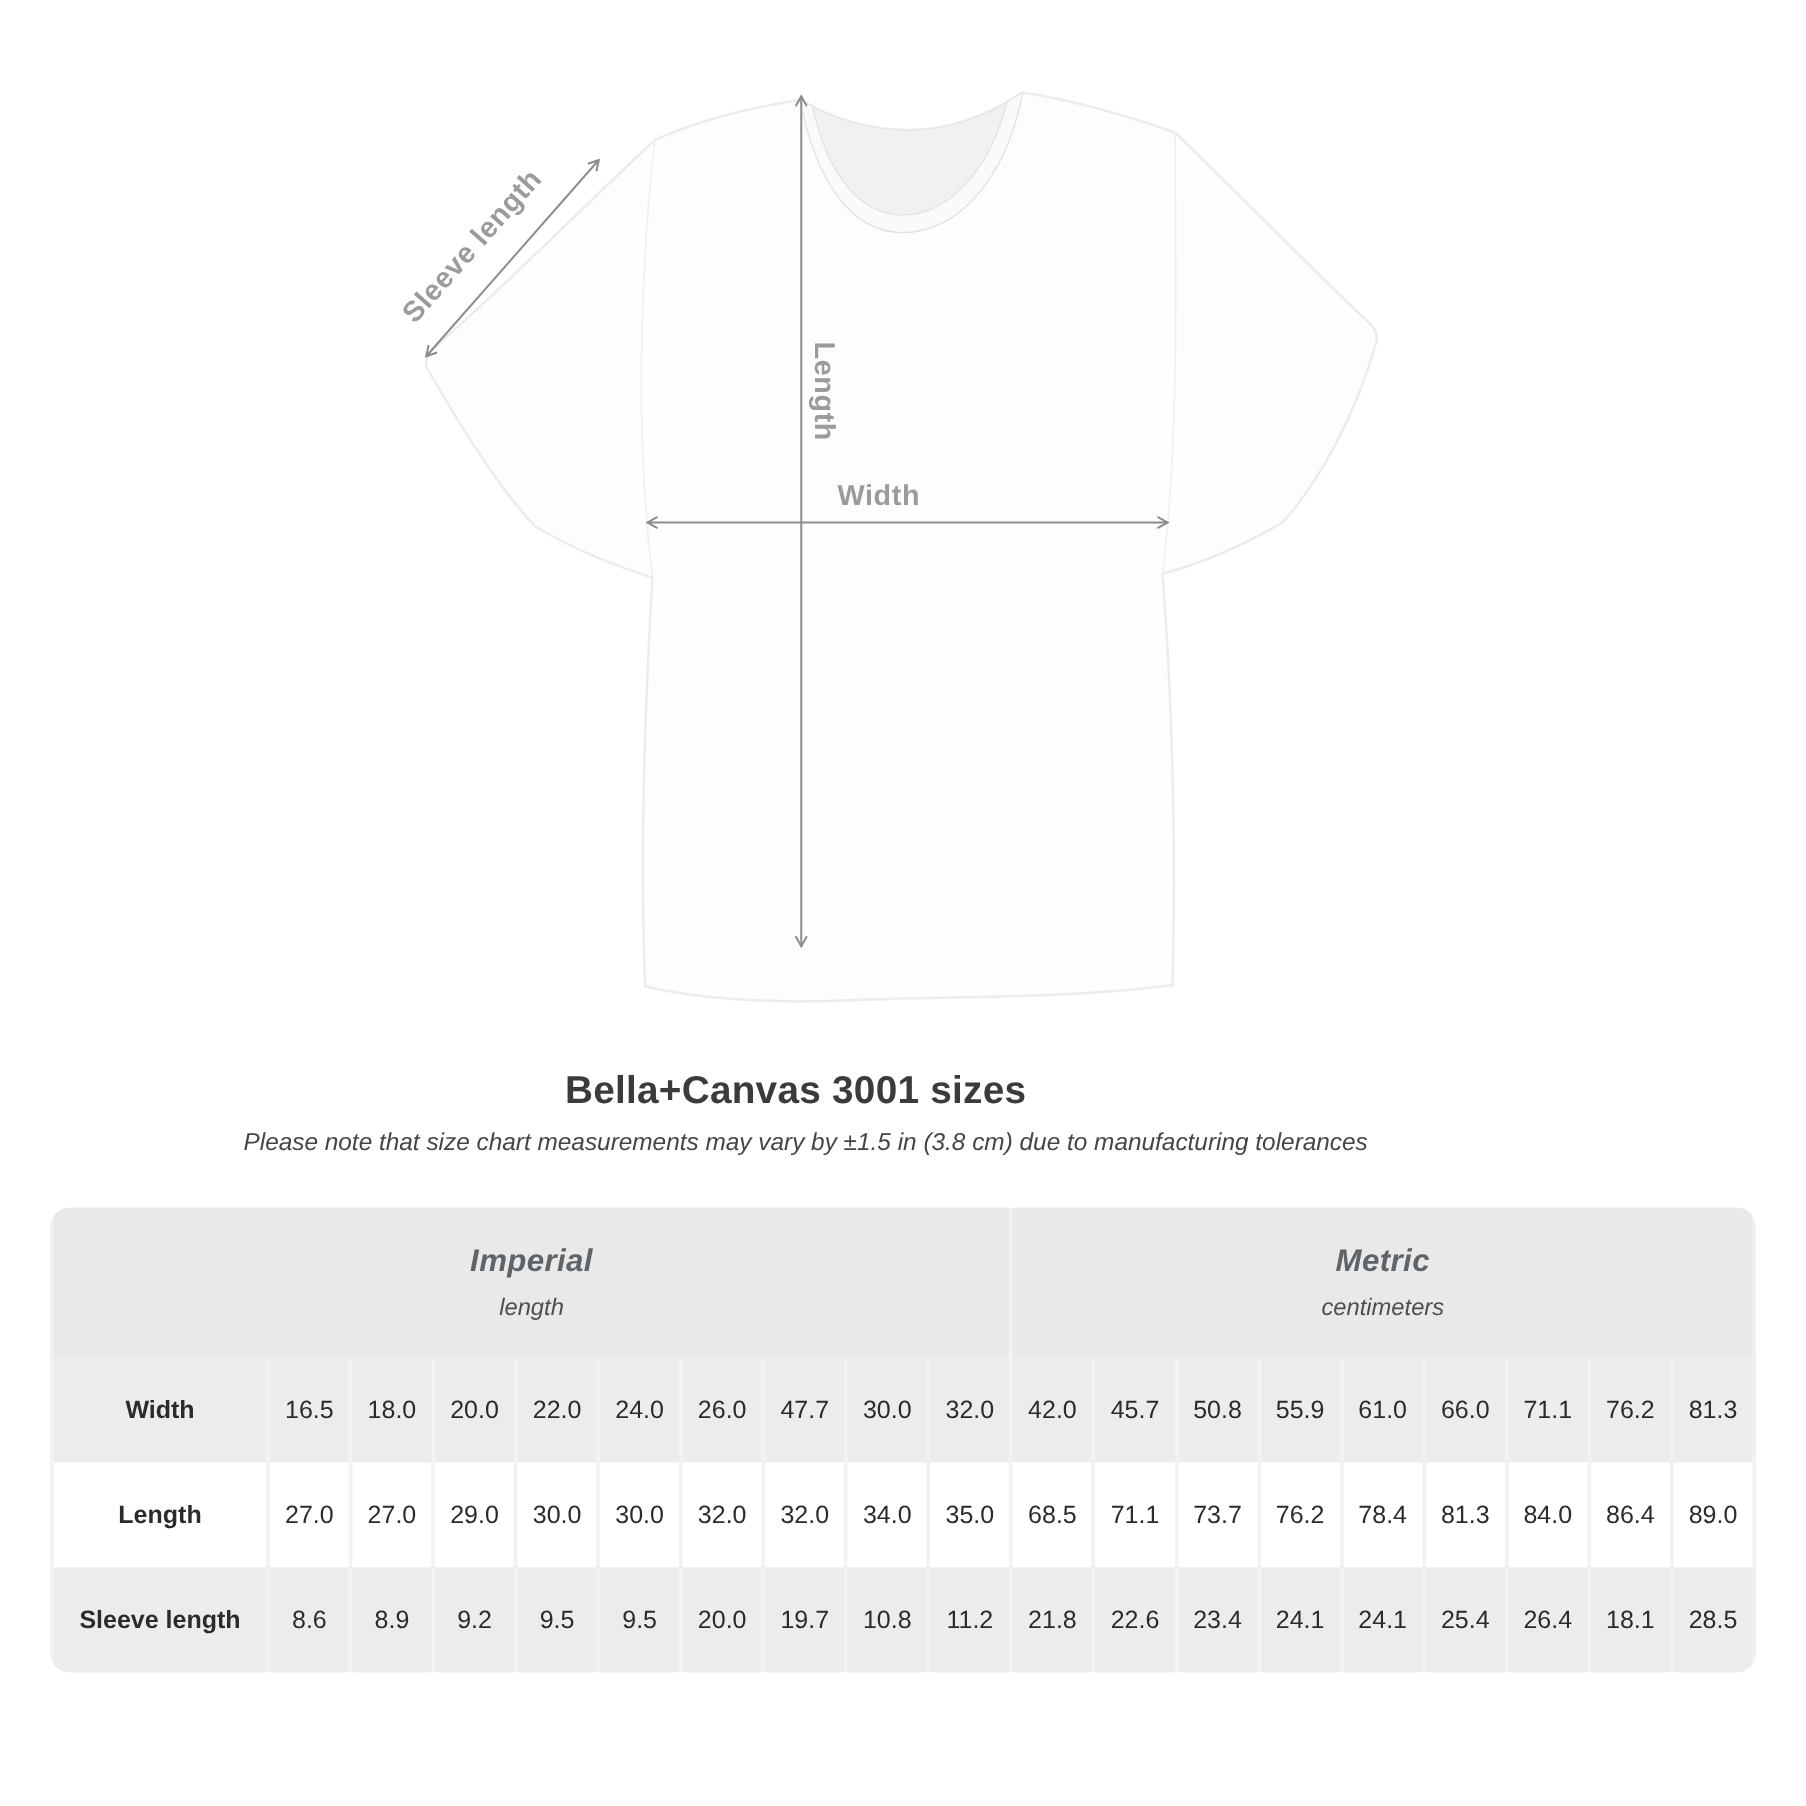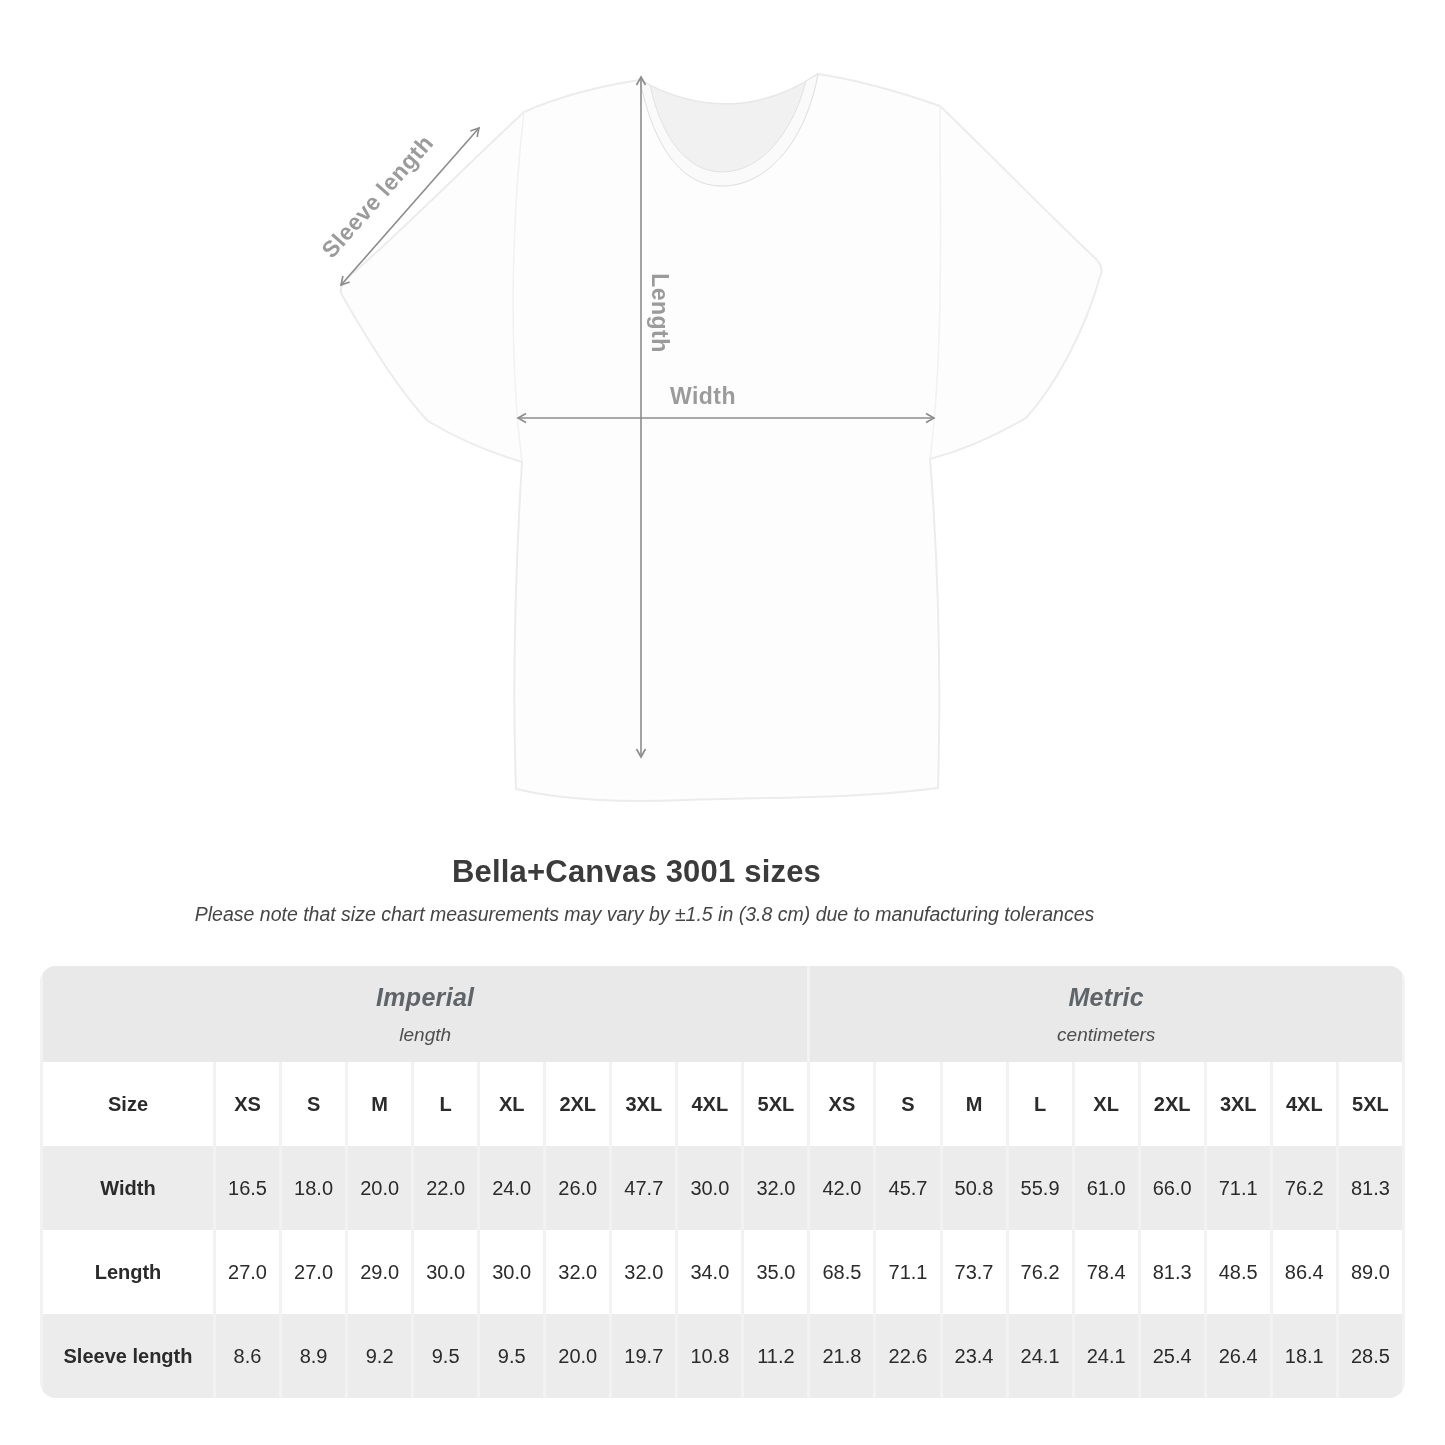--- a/index.html
+++ b/index.html
@@ -18,21 +18,21 @@
   .tablewrap{
     position:absolute;left:40px;top:966px;width:1365px;
     border-radius:16px;overflow:hidden;background:#ffffff;
   }
   table.sizetable{
     width:100%;table-layout:fixed;
     border-collapse:separate;border-spacing:3px 0;
     background:#f2f2f2;
   }
   td{padding:0;text-align:center;vertical-align:middle;}
-  td.band-cell{background:#e9e9ea;height:96px;}
+  td.band-cell{background:#e9e9ea;height:120px;}
   .band-title{font-style:italic;font-weight:bold;font-size:25px;color:#5e6467;letter-spacing:.3px;}
   .band-unit{margin-top:12px;font-style:italic;font-size:19px;color:#4e4e4e;}
   tr.body-row td{height:84px;background:#ffffff;font-size:20px;color:#2b2b2b;}
   tr.body-row.stripe td{background:#ececec;}
   td.lbl{font-weight:bold;font-size:20px;color:#5a6165;}
   td.szh{font-weight:bold;font-size:19px;color:#666c70;}
 </style>
 </head>
 <body>
 
@@ -115,41 +115,20 @@
           <tr>
         <td class="band-cell" colspan="10">
           <div class="band-title">Imperial</div>
           <div class="band-unit">length</div>
         </td>
         <td class="band-cell" colspan="9">
           <div class="band-title">Metric</div>
           <div class="band-unit">centimeters</div>
         </td>
       </tr>
-      <tr class="body-row">
-        <td class="lbl">Size</td>
-        <td class="szh">XS</td>
-        <td class="szh">S</td>
-        <td class="szh">M</td>
-        <td class="szh">L</td>
-        <td class="szh">XL</td>
-        <td class="szh">2XL</td>
-        <td class="szh">3XL</td>
-        <td class="szh">4XL</td>
-        <td class="szh">5XL</td>
-        <td class="szh">XS</td>
-        <td class="szh">S</td>
-        <td class="szh">M</td>
-        <td class="szh">L</td>
-        <td class="szh">XL</td>
-        <td class="szh">2XL</td>
-        <td class="szh">3XL</td>
-        <td class="szh">4XL</td>
-        <td class="szh">5XL</td>
-      </tr>
       <tr class="body-row stripe">
         <td class="lbl">Width</td>
         <td>16.5</td>
         <td>18.0</td>
         <td>20.0</td>
         <td>22.0</td>
         <td>24.0</td>
         <td>26.0</td>
         <td>47.7</td>
         <td>30.0</td>
@@ -174,21 +153,21 @@
         <td>32.0</td>
         <td>32.0</td>
         <td>34.0</td>
         <td>35.0</td>
         <td>68.5</td>
         <td>71.1</td>
         <td>73.7</td>
         <td>76.2</td>
         <td>78.4</td>
         <td>81.3</td>
-        <td>48.5</td>
+        <td>84.0</td>
         <td>86.4</td>
         <td>89.0</td>
       </tr>
       <tr class="body-row stripe">
         <td class="lbl">Sleeve length</td>
         <td>8.6</td>
         <td>8.9</td>
         <td>9.2</td>
         <td>9.5</td>
         <td>9.5</td>

